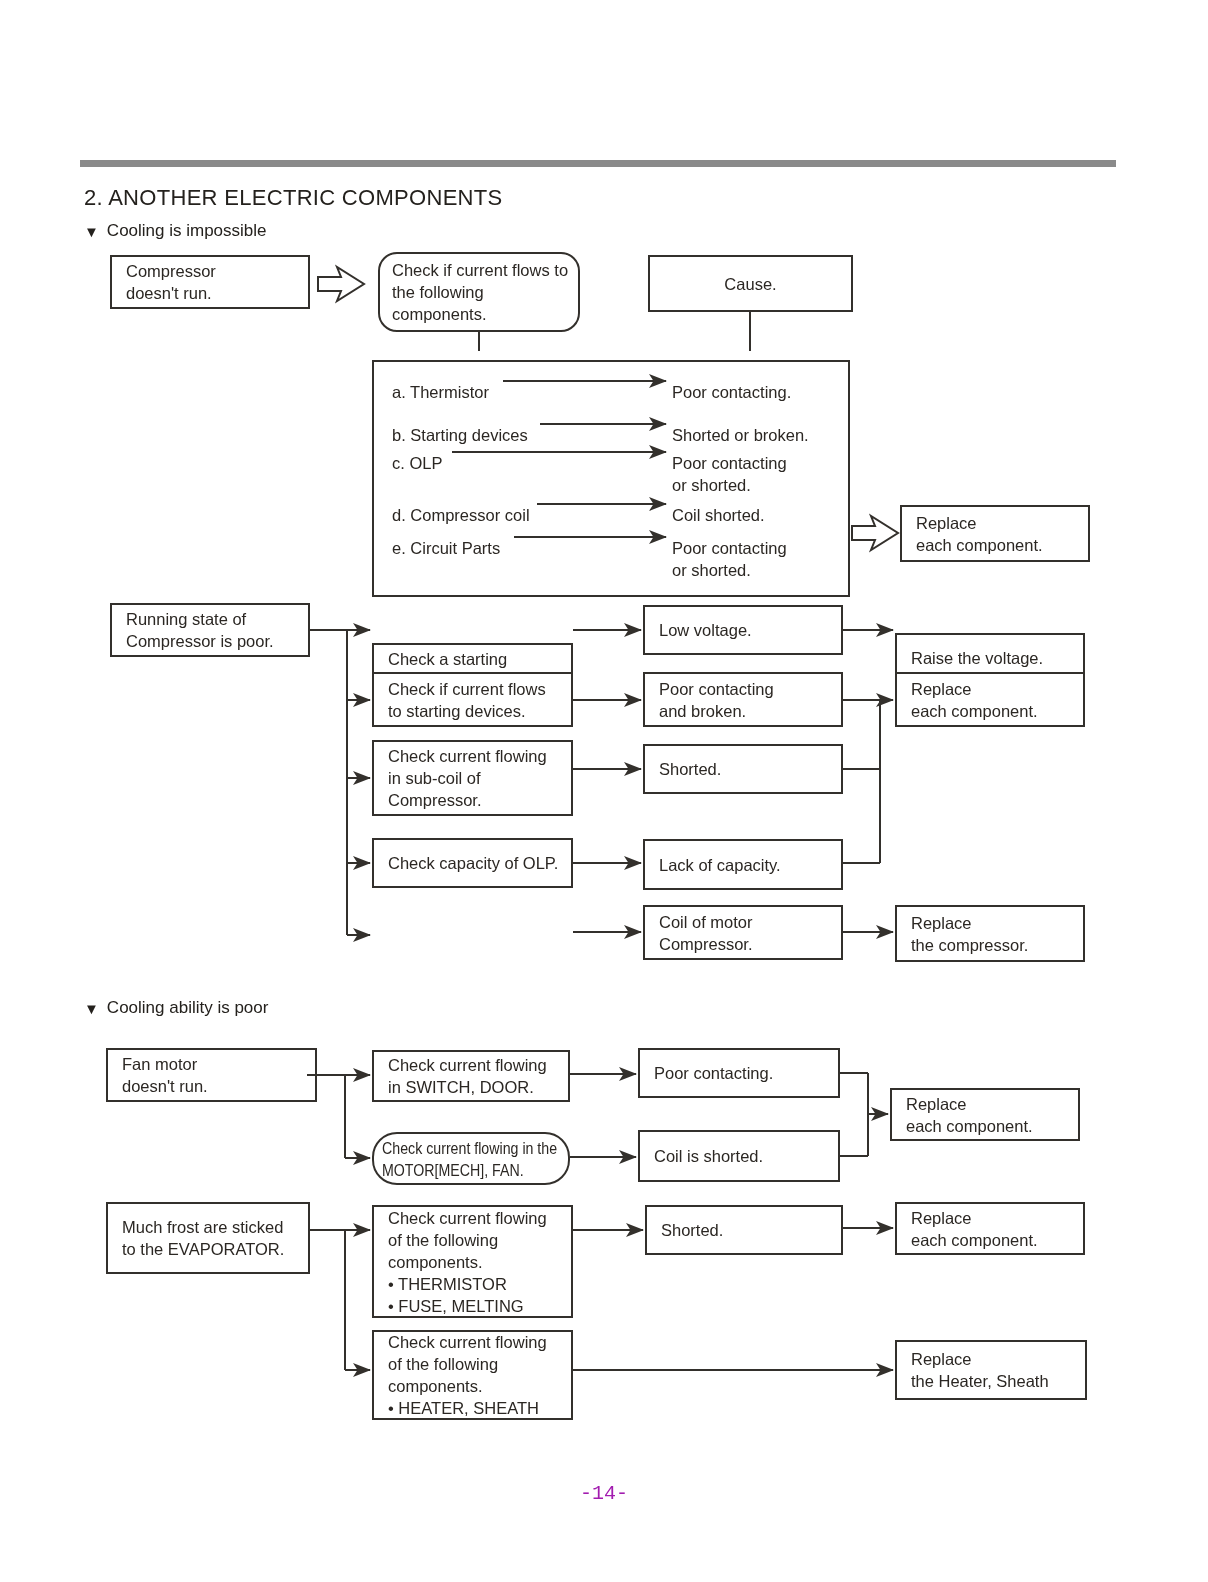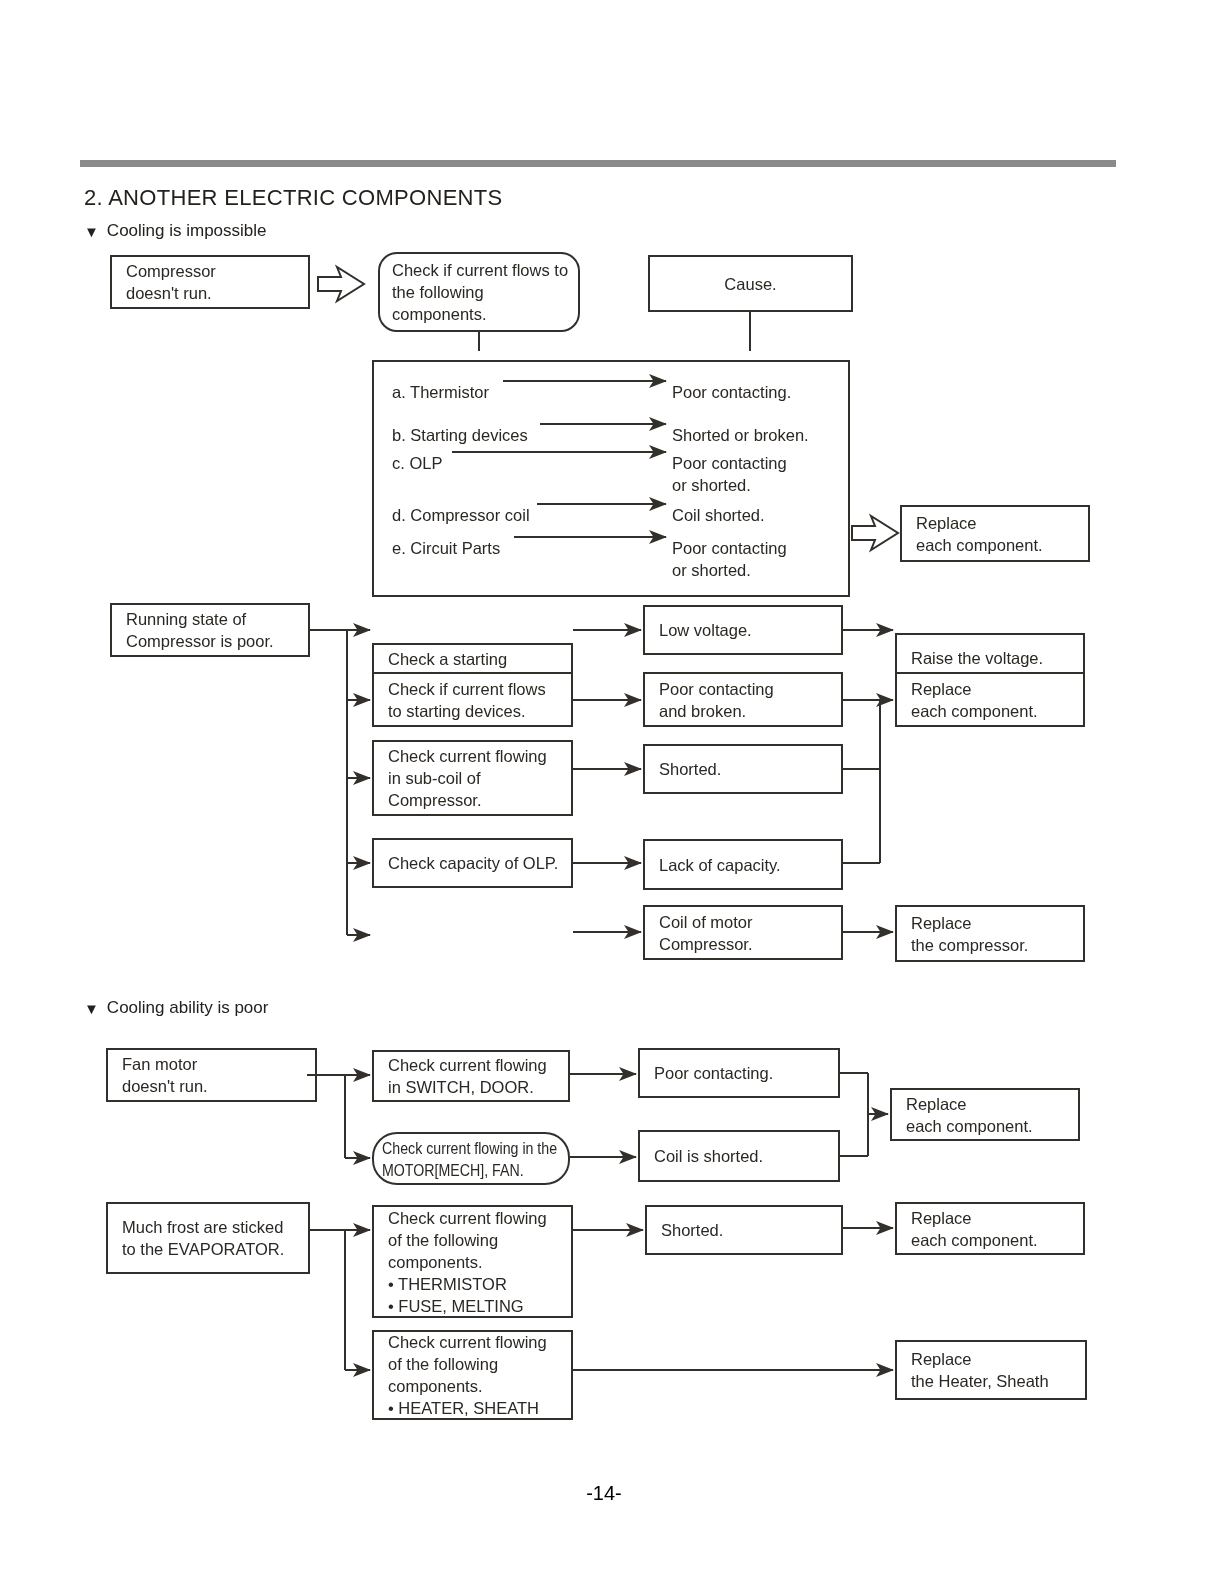--- a/index.html
+++ b/index.html
@@ -14,21 +14,21 @@
   .box{
     position:absolute;box-sizing:border-box;border:2px solid #33302c;background:#fff;
     display:flex;align-items:center;padding:3px 4px 3px 14px;
     font-size:16.5px;line-height:22px;white-space:pre;z-index:1;
   }
   .box.center{justify-content:center;padding-left:4px;text-align:center;}
   .box.pl12{padding-left:12px;border-radius:19px;}
   .box.tight{padding-left:8px;border-radius:25px;}
   .cond{display:inline-block;transform:scaleX(.86);transform-origin:0 50%;}
   .itemtext{position:absolute;font-size:16.5px;line-height:22px;white-space:pre;z-index:1;}
-  .footer{position:absolute;left:0;right:0;text-align:center;font-size:20px;color:#000000;}
+  .footer{position:absolute;left:0;right:0;text-align:center;font-size:20px;color:#a21caf;font-family:Liberation Mono, monospace;}
   svg.overlay{position:absolute;left:0;top:0;z-index:3;pointer-events:none;}
   svg .ln{stroke:#33302c;stroke-width:2;fill:none;}
   svg .blockarrow{fill:#fff;stroke:#33302c;stroke-width:2;}
 </style>
 </head>
 <body>
 
 <div id="canvas">
 
   <div class="divider" style="left:80px;top:160px;width:1036px;height:7px;"></div>

